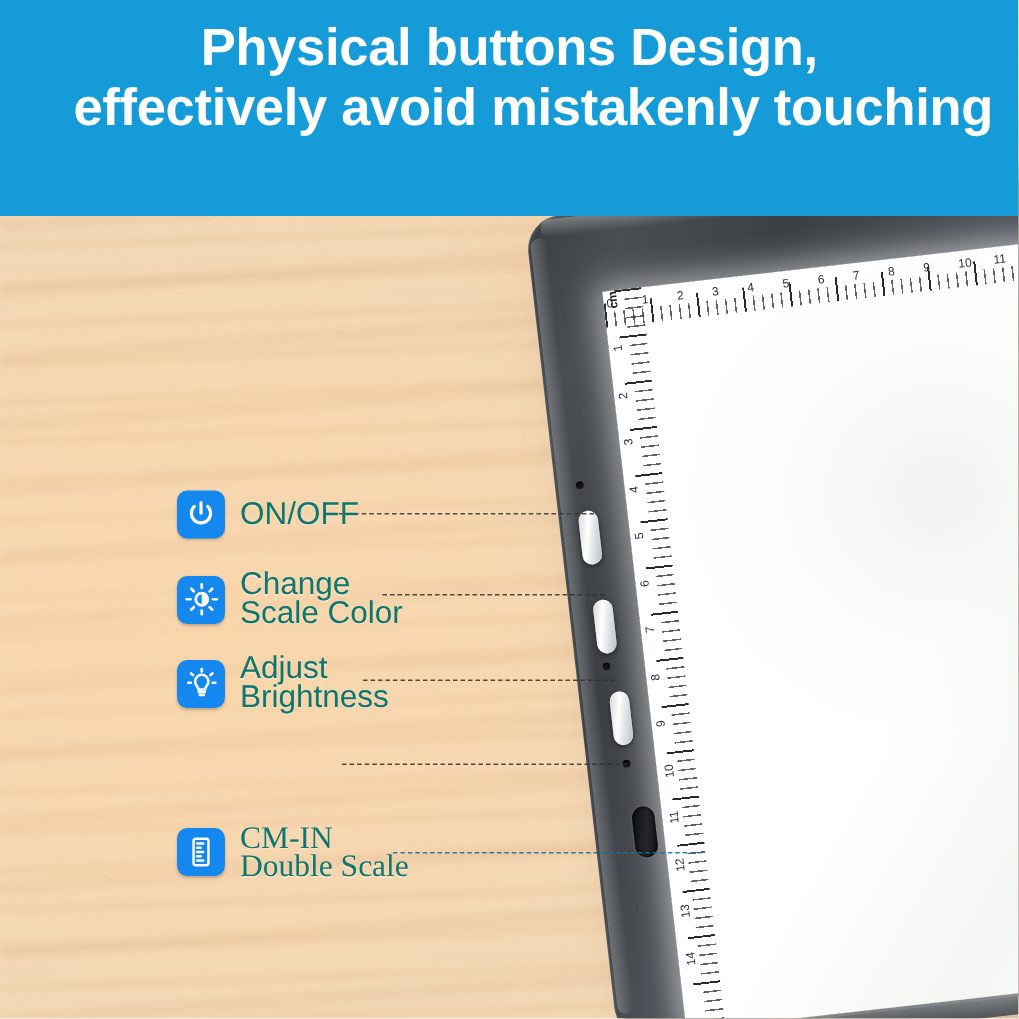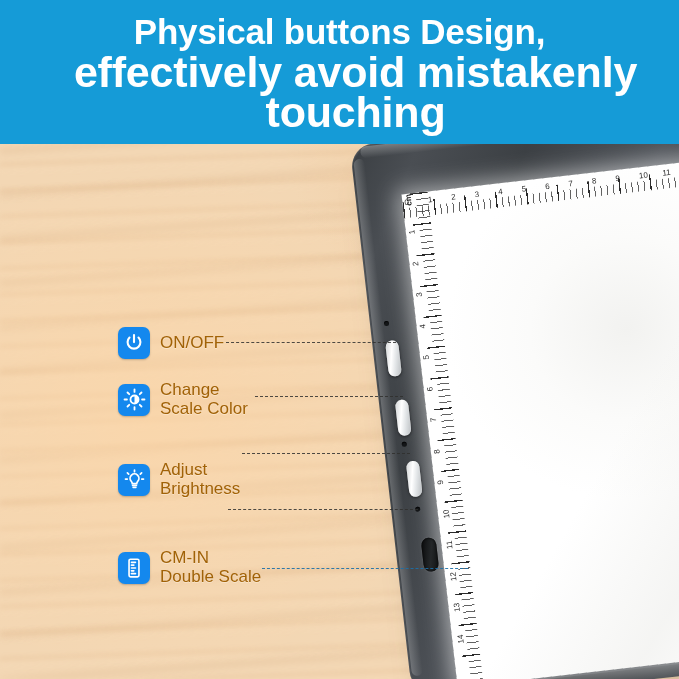--- a/index.html
+++ b/index.html
@@ -126,21 +126,21 @@
     color: #ffffff;
     font-weight: bold;
     letter-spacing: -0.2px;
   }
   .hl1 {
     font-size: 35px;
     line-height: 40px;
     padding-top: 12px;
   }
   .hl2 {
-    font-size: 43px;
+    font-size: 35px;
     line-height: 40px;
     padding-left: 32px;
   }
 
   
   .device {
     position: absolute;
     left: 352px;
     top: 142px;
     width: 430px;
@@ -316,39 +316,39 @@
     background: #1488ee;
     flex: 0 0 32px;
     display: flex;
     align-items: center;
     justify-content: center;
     box-shadow: 0 1px 2px rgba(0,0,0,.22);
   }
   .cal-icon svg { display: block; }
   .cal-label {
     margin-left: 10px;
-    color: #a16207;
-    font-size: 17px;
+    color: #0f766e;
+    font-size: 21px;
     line-height: 18.5px;
     white-space: pre-line;
     text-shadow: 0 1px 0 rgba(255,255,255,.35);
   }
   .lead {
     position: absolute;
     height: 0;
     border-top: 1.4px dashed #30302e;
     opacity: .85;
   }
   .lead-blue { border-top-color: #1b6fa8; opacity: .9; }
 
   .row-1 { left: 118px; top: 327px; }
   .row-2 { left: 118px; top: 381px; }
-  .row-3 { left: 118px; top: 461px; }
+  .row-3 { left: 118px; top: 437px; }
   .row-4 { left: 118px; top: 493px; }
-  .row-5 { left: 118px; top: 549px; }
+  .row-5 { left: 118px; top: 549px; font-family: Liberation Serif, serif; }
 
   .lead-1 { left: 226px; top: 342px; width: 170px; }
   .lead-2 { left: 255px; top: 396px; width: 148px; }
   .lead-3 { left: 242px; top: 453px; width: 168px; }
   .lead-4 { left: 228px; top: 509px; width: 190px; }
   .lead-5 { left: 262px; top: 568px; width: 206px; }
 </style>
 </head>
 <body>
 

